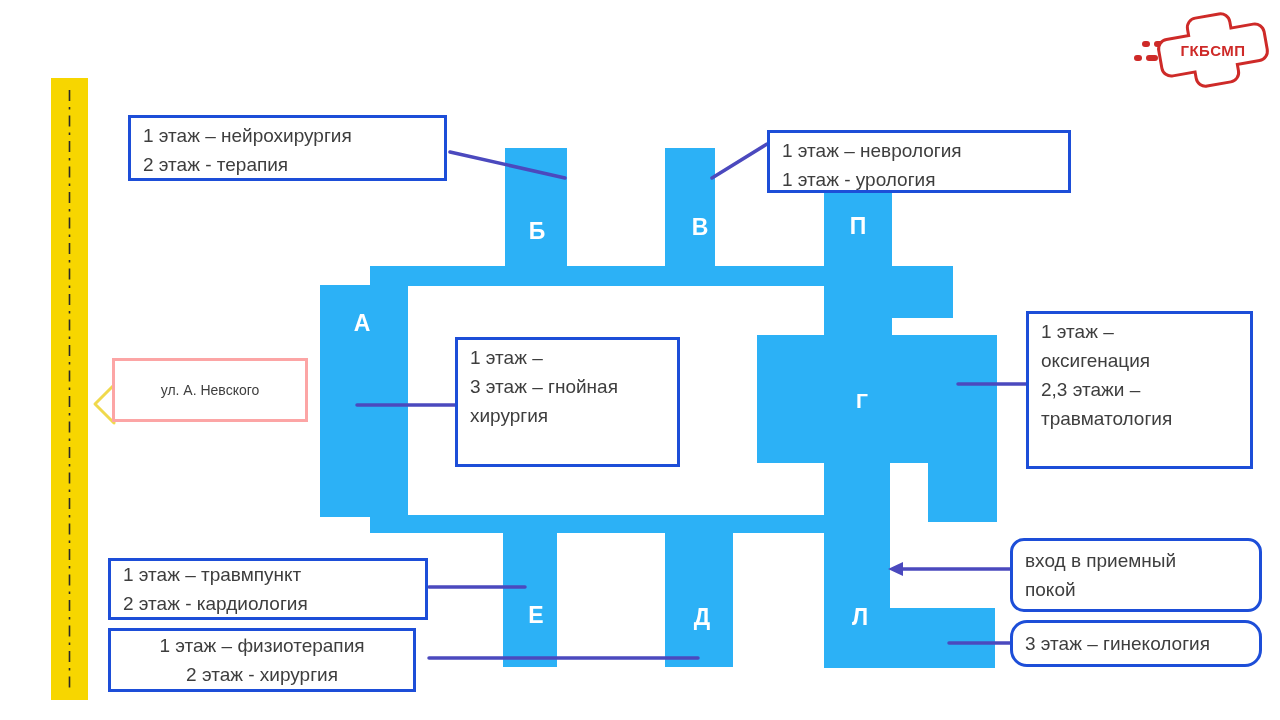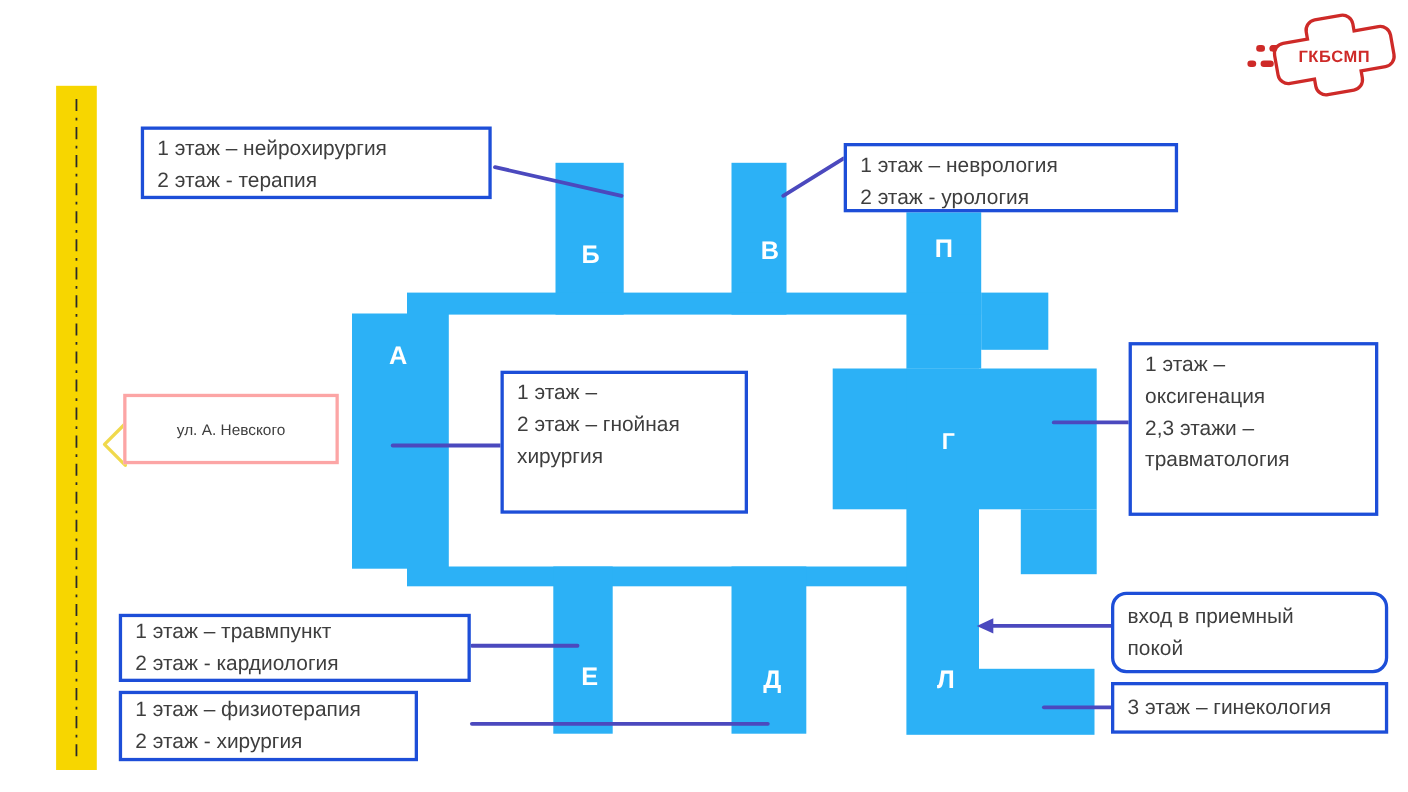--- a/index.html
+++ b/index.html
@@ -87,48 +87,48 @@
     <span>ул. А. Невского</span>
   </div>
 
   <div class="callout" style="left:128px;top:115px;width:319px;height:66px;">
     <div>1 этаж – нейрохирургия</div>
     <div>2 этаж - терапия</div>
   </div>
 
   <div class="callout" style="left:767px;top:113px;width:304px;height:63px;margin-top:17px;">
     <div>1 этаж – неврология</div>
-    <div>2 этаж - урология</div>
+    <div>1 этаж - урология</div>
   </div>
 
   <div class="callout" style="left:455px;top:337px;width:225px;height:130px;">
     <div>1 этаж –</div>
-    <div>2 этаж – гнойная</div>
+    <div>3 этаж – гнойная</div>
     <div>хирургия</div>
   </div>
 
   <div class="callout" style="left:1026px;top:311px;width:227px;height:158px;">
     <div>1 этаж –</div>
     <div>оксигенация</div>
     <div>2,3 этажи –</div>
     <div>травматология</div>
   </div>
 
   <div class="callout center-v" style="left:1010px;top:538px;width:252px;height:74px;border-radius:14px;">
     <div>вход в приемный</div>
     <div>покой</div>
   </div>
 
-  <div class="callout center-v" style="left:1010px;top:620px;width:252px;height:47px;">
+  <div class="callout center-v" style="left:1010px;top:620px;width:252px;height:47px;border-radius:17px;">
     <div>3 этаж – гинекология</div>
   </div>
 
   <div class="callout center-v" style="left:108px;top:558px;width:320px;height:62px;">
     <div>1 этаж – травмпункт</div>
     <div>2 этаж - кардиология</div>
   </div>
 
-  <div class="callout center-v" style="left:108px;top:628px;width:272px;height:64px;">
+  <div class="callout center-v" style="left:108px;top:628px;width:308px;height:64px;align-items:center;">
     <div>1 этаж – физиотерапия</div>
     <div>2 этаж - хирургия</div>
   </div>
 
 </div>
 
 </body></html>

